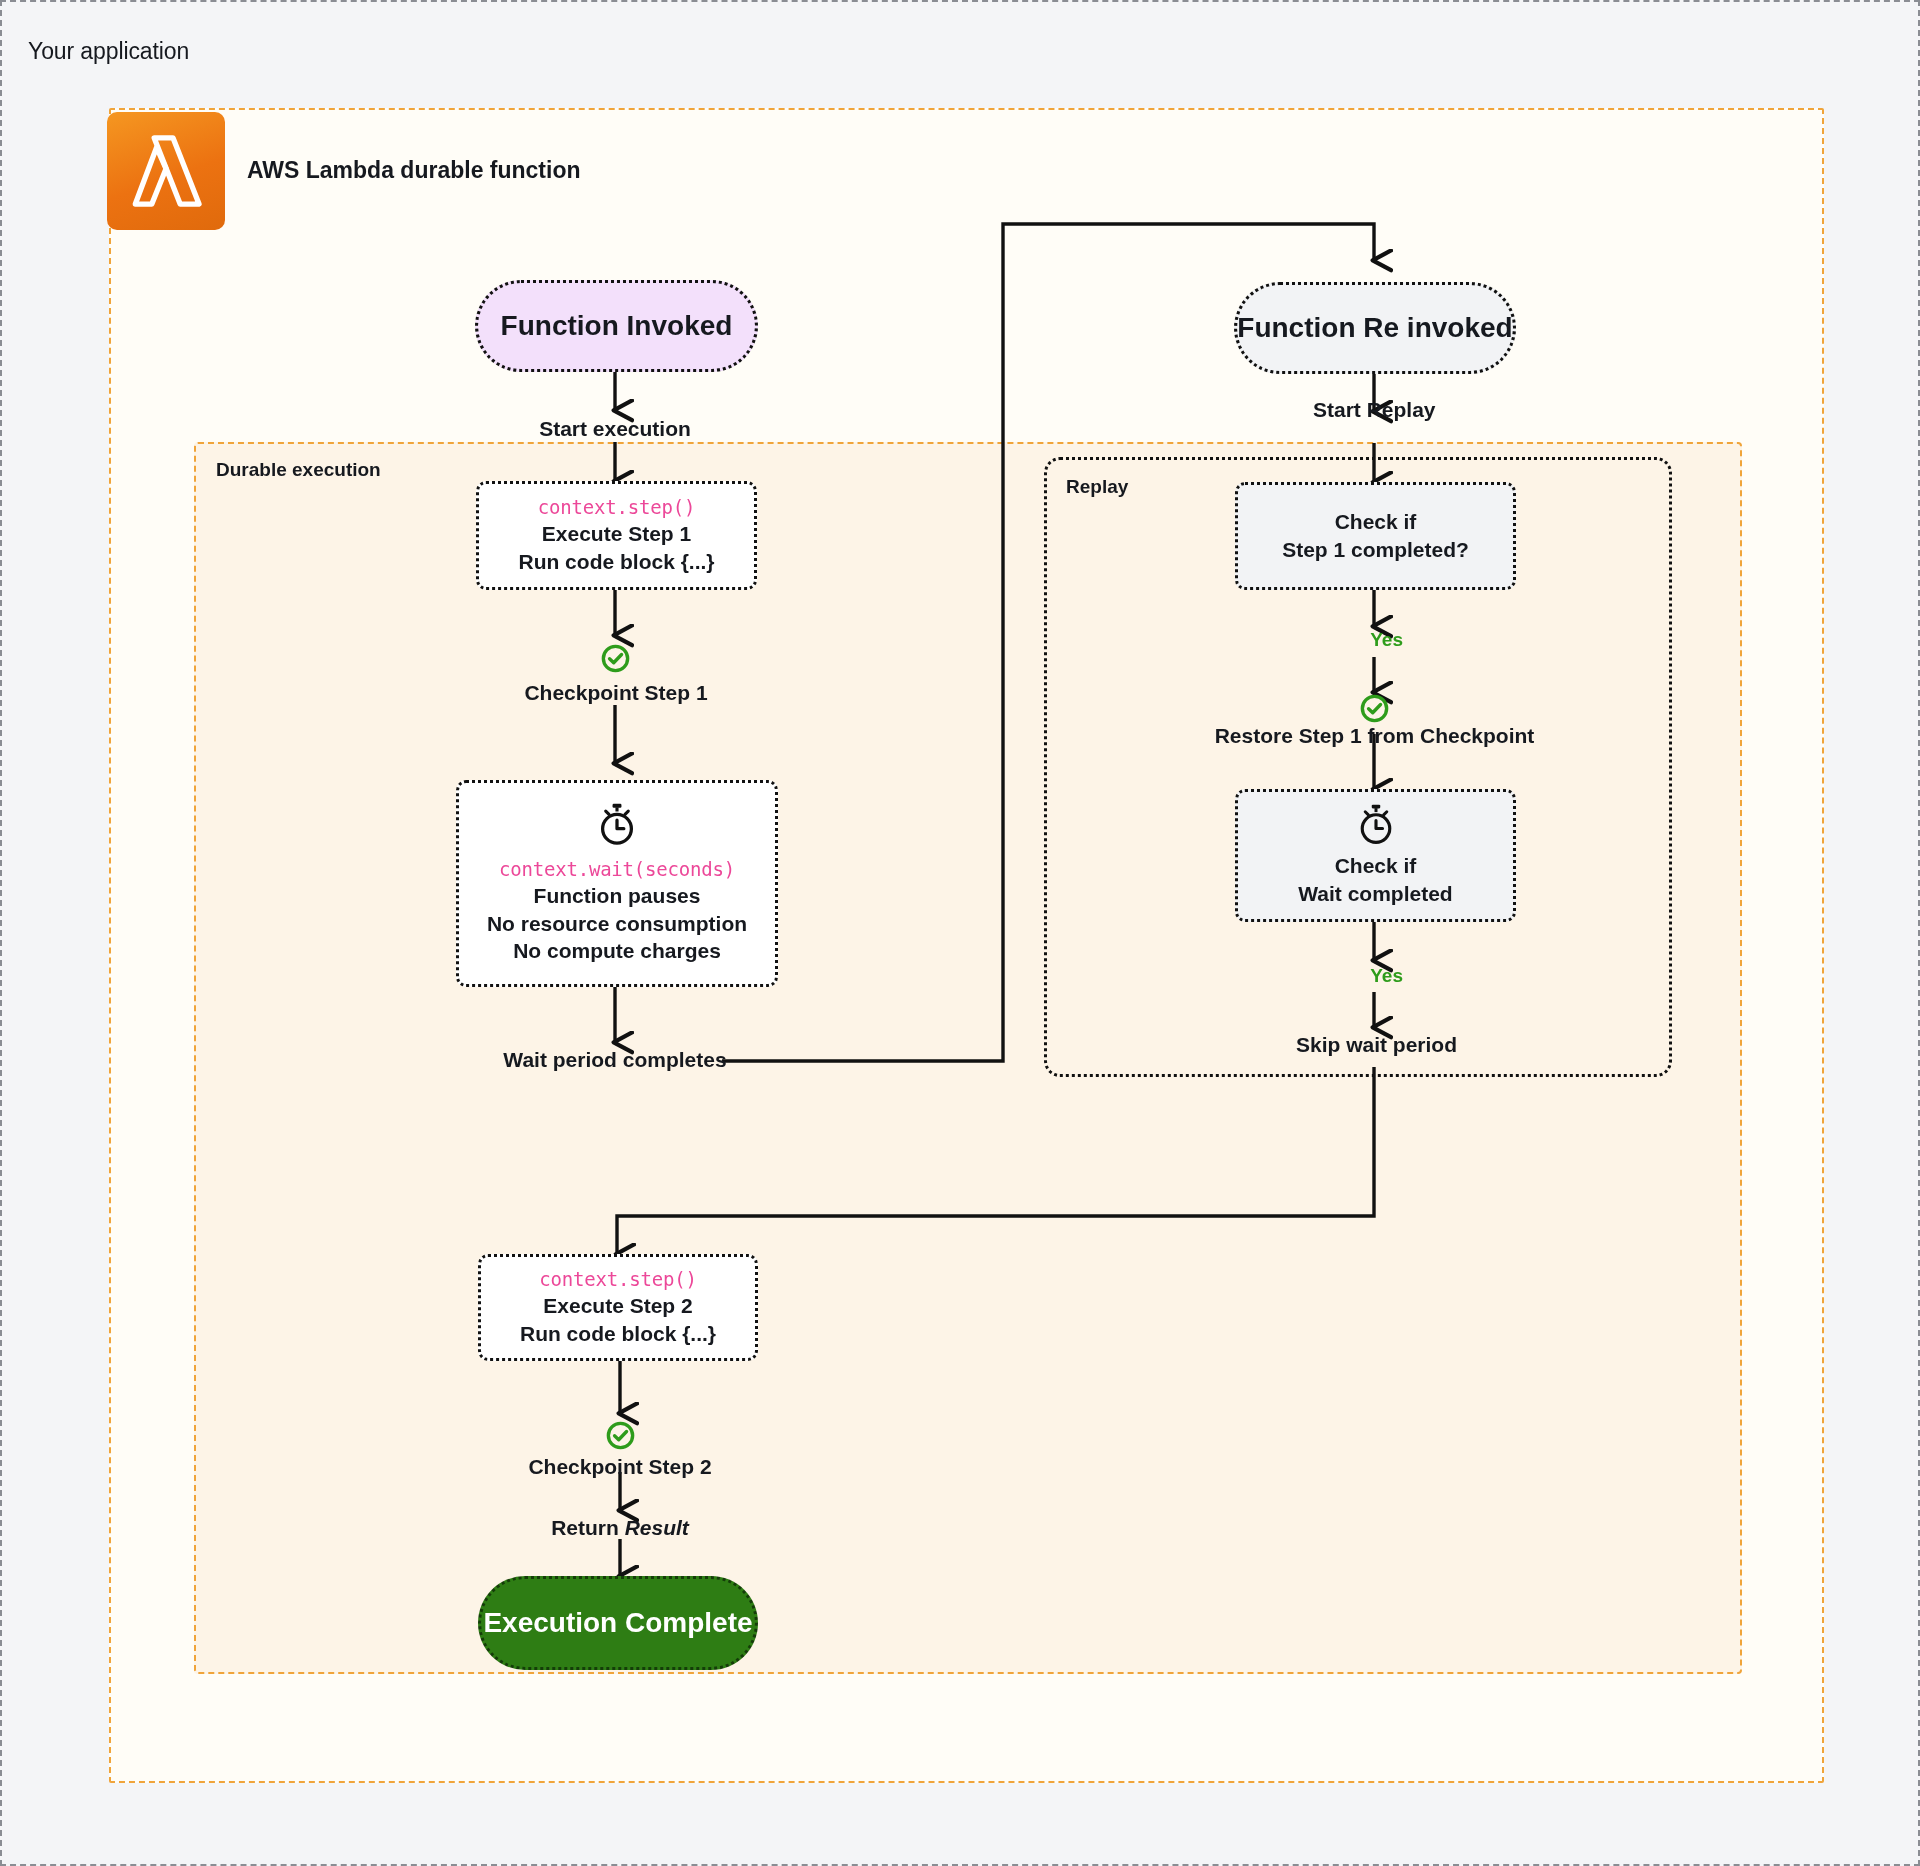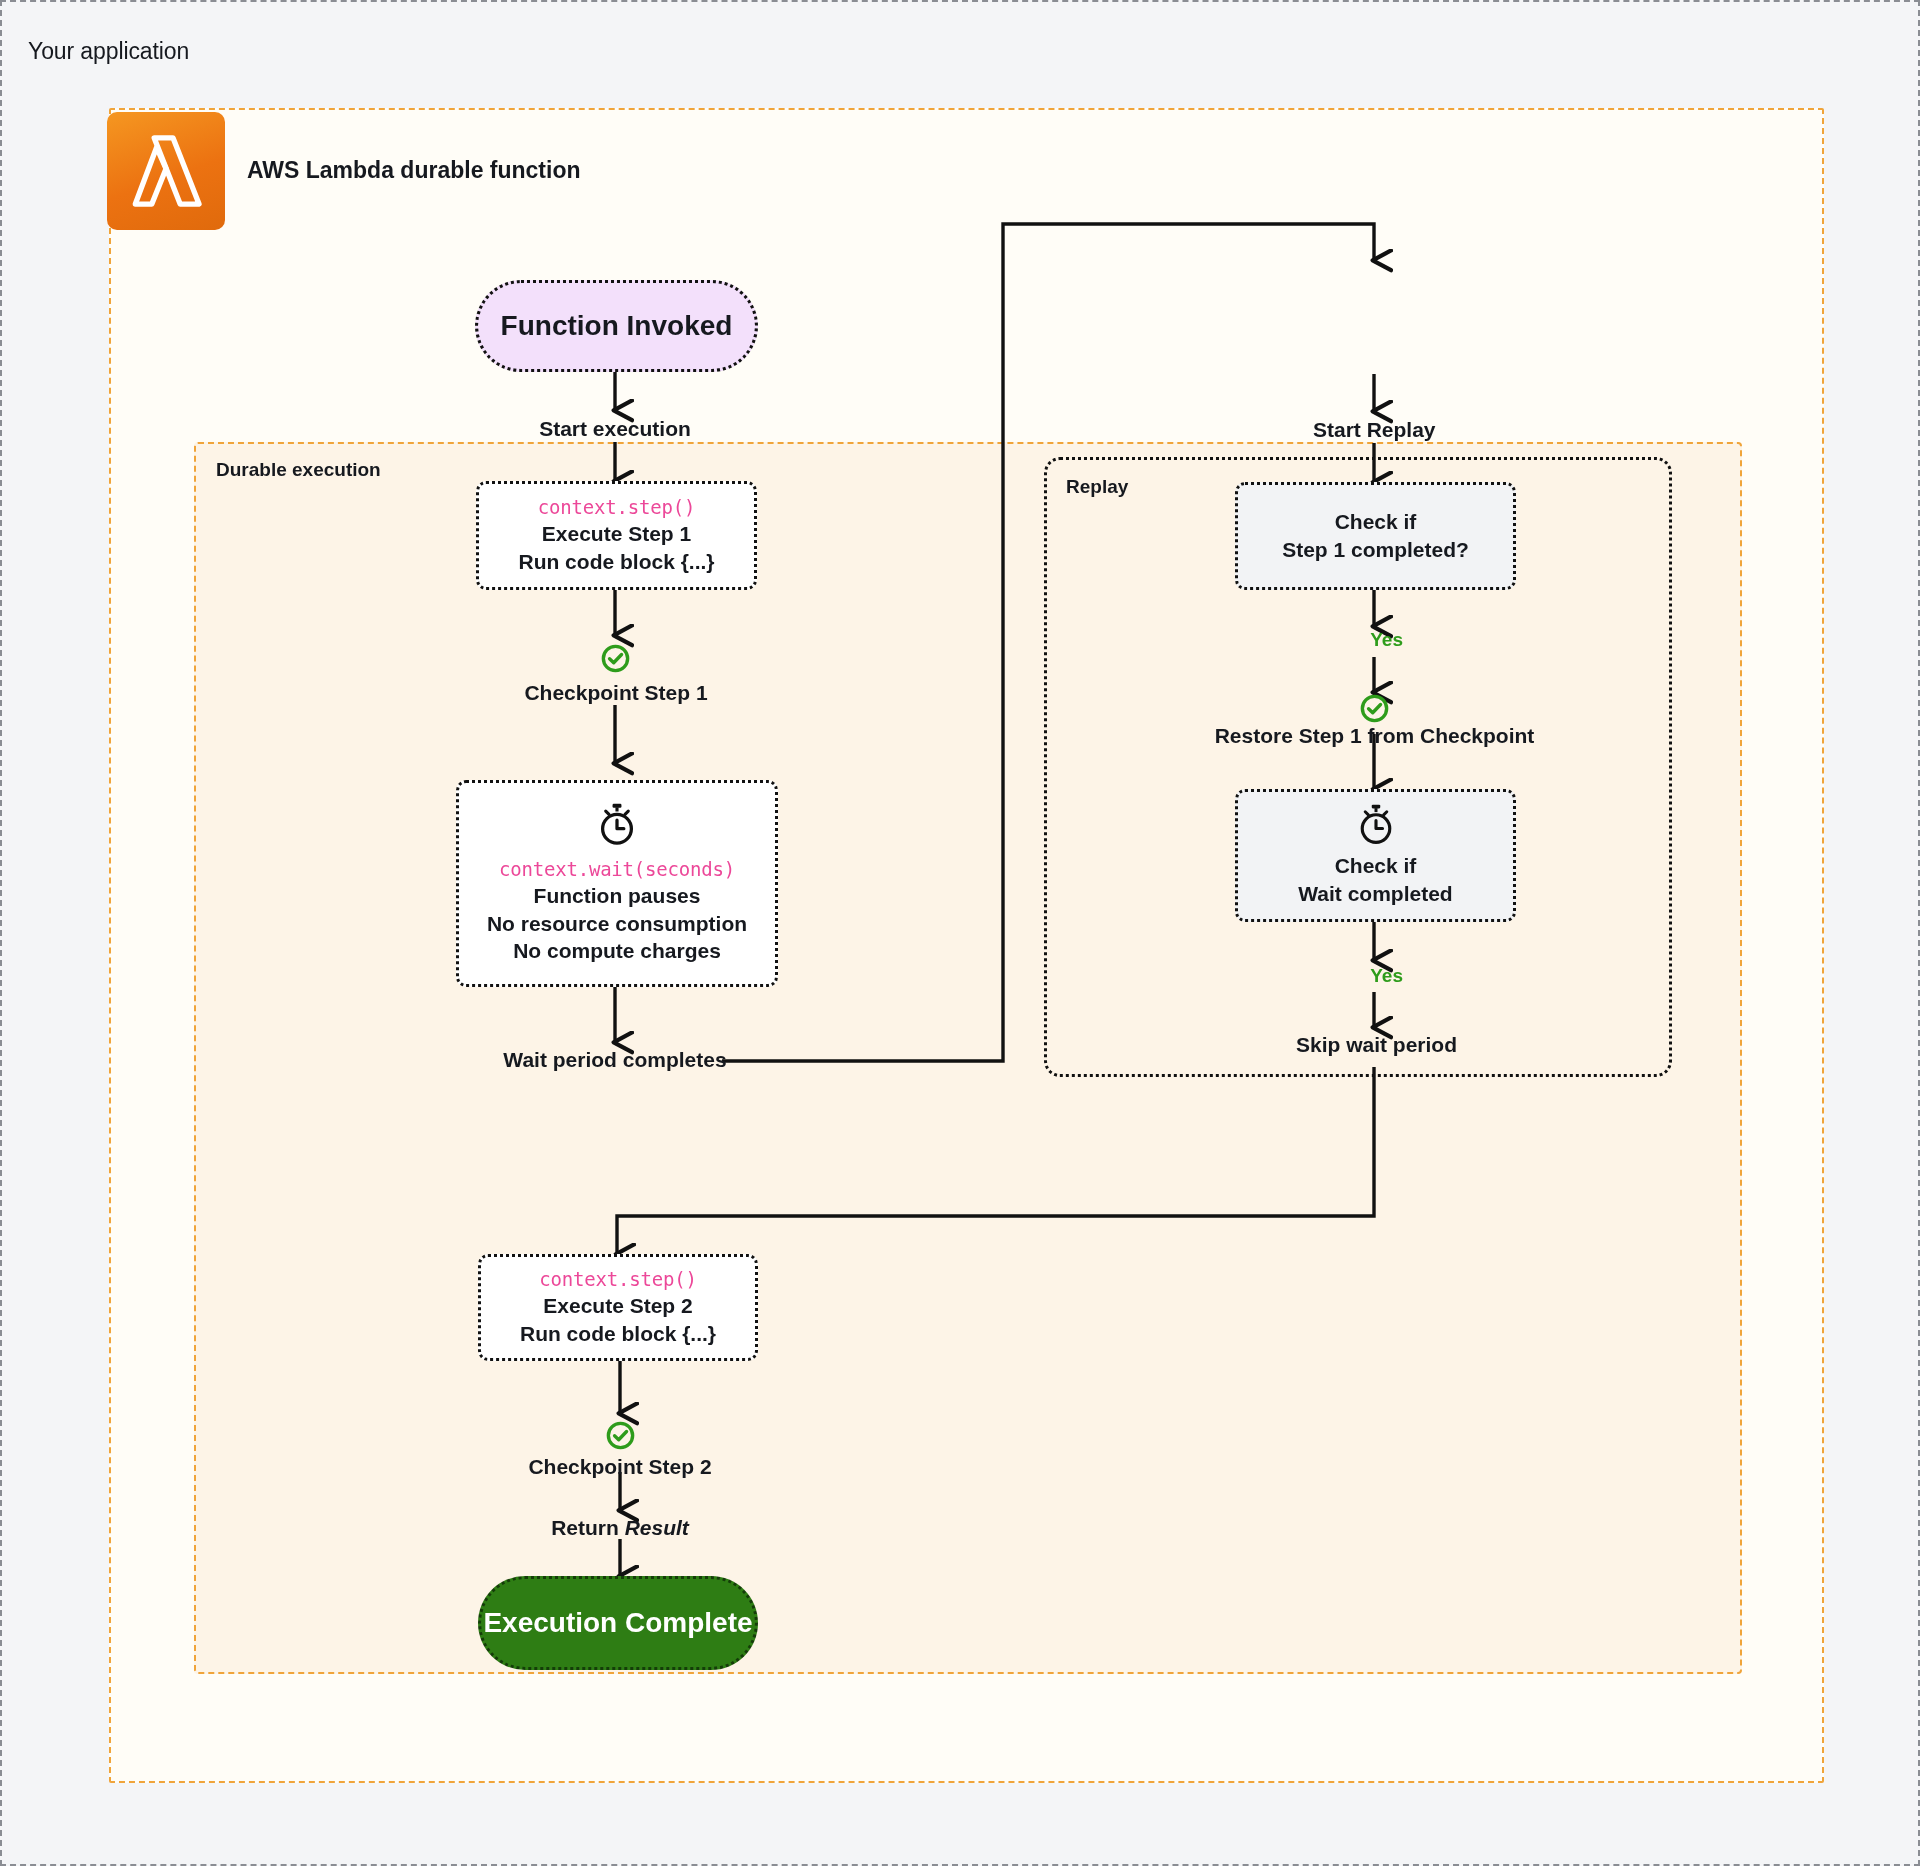--- a/index.html
+++ b/index.html
@@ -272,22 +272,25 @@
   <div class="lbl" style="left:525px; top:1453px; width:186px;">Checkpoint Step 2</div>
 
   <div class="lbl" style="left:543px; top:1514px; width:150px;">
     <span>Return </span><span class="ital">Result</span>
   </div>
 
   <div class="node pill done" style="left:476px; top:1574px; width:280px; height:94px;">
     <span>Execution Complete</span>
   </div>
 
-
-  <div class="lbl" style="left:1311px; top:416px; width:122px;">Start Replay</div>
+  <div class="node pill reinvoke" style="left:1232px; top:280px; width:282px; height:92px;">
+    <span>Function Re invoked</span>
+  </div>
+
+  <div class="lbl" style="left:1311px; top:396px; width:122px;">Start Replay</div>
 
   <div class="node rect gray" style="left:1233px; top:480px; width:281px; height:108px;">
     <span>Check if</span>
     <span>Step 1 completed?</span>
   </div>
 
   <div class="lbl yes" style="left:1343px; top:627px; width:58px;">Yes</div>
 
   <div class="ico check-ico" style="left:1357px; top:691px;">
     <svg width="31" height="31" viewBox="0 0 24 24">

